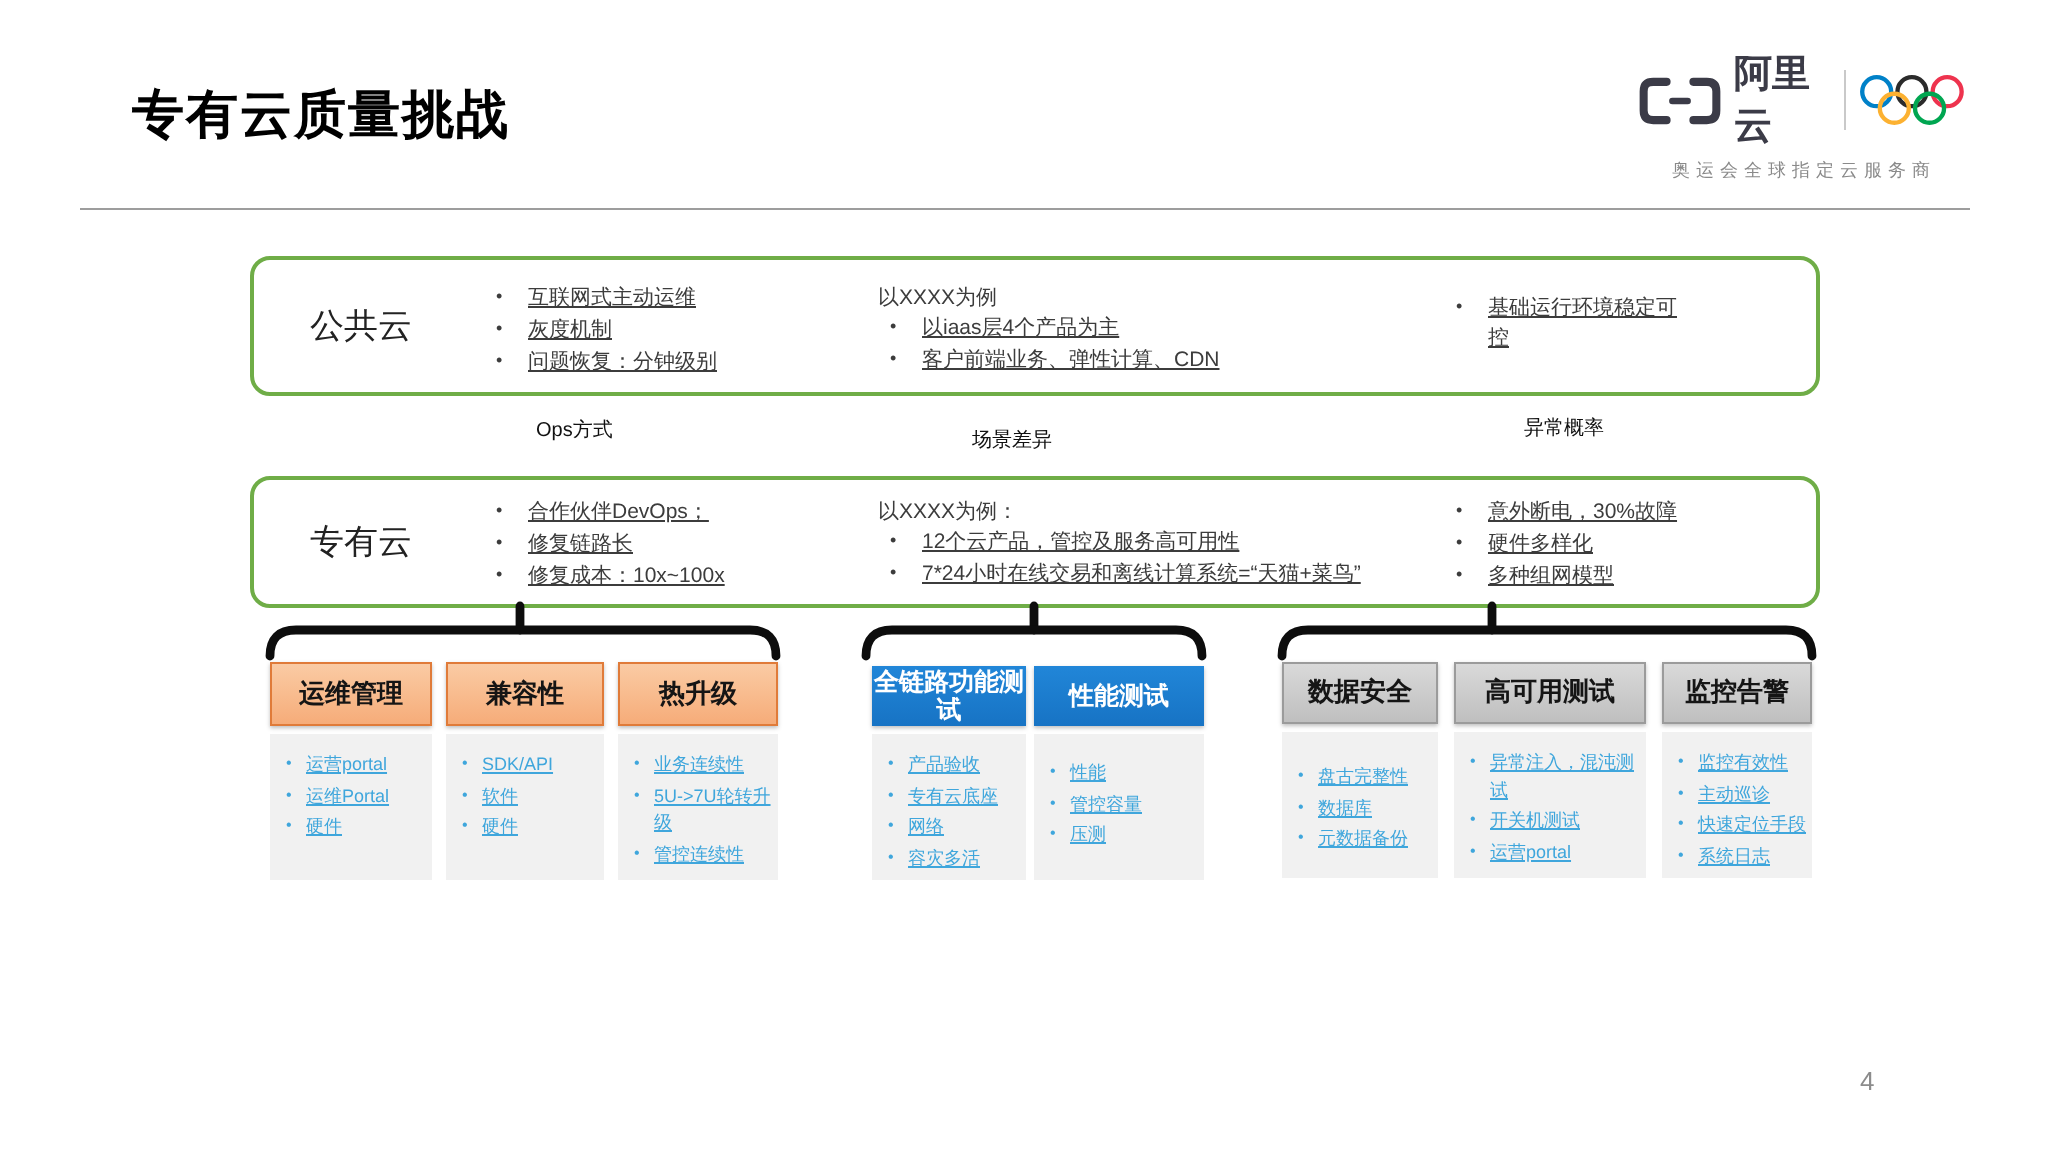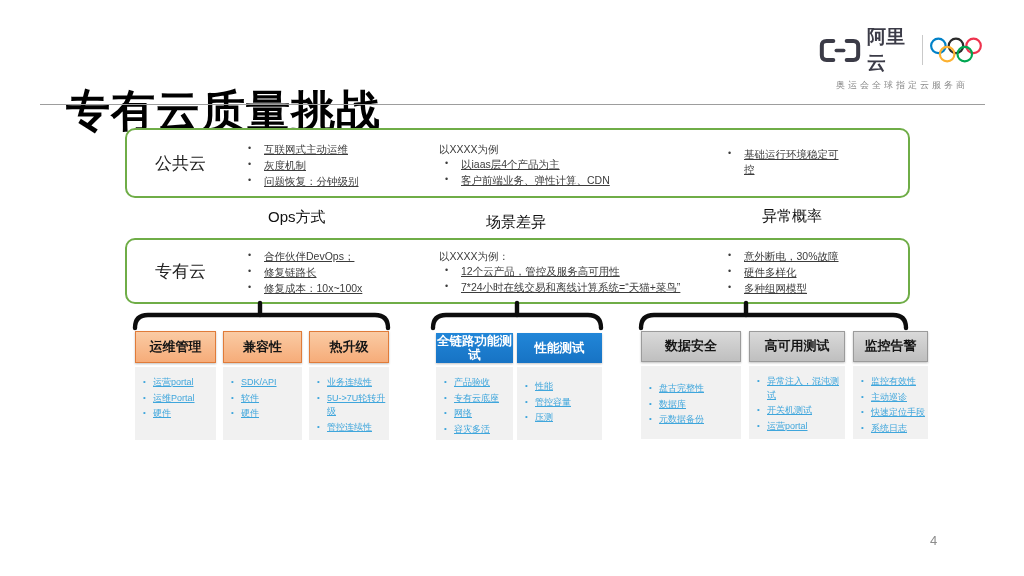--- a/index.html
+++ b/index.html
@@ -4,21 +4,21 @@
 <style>
   html,body{margin:0;padding:0;}
   body{
     width:1024px;height:576px;position:relative;background:#ffffff;
     font-family:"Liberation Sans","DejaVu Sans",sans-serif;
     overflow:hidden;color:#1a1a1a;
   }
   .abs{position:absolute;}
   
   .slide-title{
-    left:66px;top:40px;font-size:44px;font-weight:900;letter-spacing:1px;color:#000;margin-top:42px;
+    left:66px;top:40px;font-size:26px;font-weight:900;letter-spacing:1px;color:#000;
   }
   .title-rule{left:40px;top:104px;width:945px;height:1px;background:#9d9d9d;}
   
   .logo{left:818px;top:24px;width:168px;}
   .logo-row{display:flex;align-items:center;justify-content:center;gap:5px;}
   .logo-brand{font-size:19px;font-weight:700;color:#3b3b47;}
   .logo-div{width:1px;height:30px;background:#c9c9c9;}
   .logo-tagline{margin-top:3px;text-align:center;font-size:9px;letter-spacing:3px;color:#8a8a8a;white-space:nowrap;}
   
   .gbox{
@@ -26,21 +26,21 @@
   }
   .gbox-public{top:128px;height:70px;}
   .gbox-private{top:238px;height:66px;}
   .gbox-label{position:absolute;left:28px;top:50%;transform:translateY(-50%);font-size:17px;color:#222;}
   .gcol{position:absolute;font-size:10.5px;line-height:1.45;color:#3c3c3c;}
   .gcol ul,.glist{list-style:none;margin:0;padding:0;text-decoration:underline;}
   .gcol li{position:relative;padding-left:22px;margin:0 0 1px 0;}
   .gcol li::before{content:"•";position:absolute;left:6px;top:0;font-size:9px;color:#3c3c3c;}
   .gcol .nohead{padding-left:0;}
   
-  .axis-label{font-size:15px;color:#111;}
+  .axis-label{font-size:10px;color:#111;}
   
   .connectors{left:0;top:296px;width:1024px;height:40px;}
   
   .group{display:flex;}
   .g1{left:135px;top:331px;gap:7px;}
   .g2{left:436px;top:333px;gap:4px;}
   .g3{left:641px;top:331px;gap:8px;}
   .col{display:flex;flex-direction:column;}
   .col-head{
     box-sizing:border-box;display:flex;align-items:center;justify-content:center;text-align:center;
@@ -191,21 +191,21 @@
     <div class="col-head">性能测试</div>
     <ul class="col-list glist" style="padding-top:13px;">
       <li>性能</li>
       <li>管控容量</li>
       <li>压测</li>
     </ul>
   </div>
 </div>
 
 <div class="abs group g3">
-  <div class="col" style="width:100px;">
+  <div class="col" style="width:78px;">
     <div class="col-head">数据安全</div>
     <ul class="col-list glist" style="padding-top:16px;">
       <li>盘古完整性</li>
       <li>数据库</li>
       <li>元数据备份</li>
     </ul>
   </div>
   <div class="col" style="width:96px;">
     <div class="col-head">高可用测试</div>
     <ul class="col-list glist">

